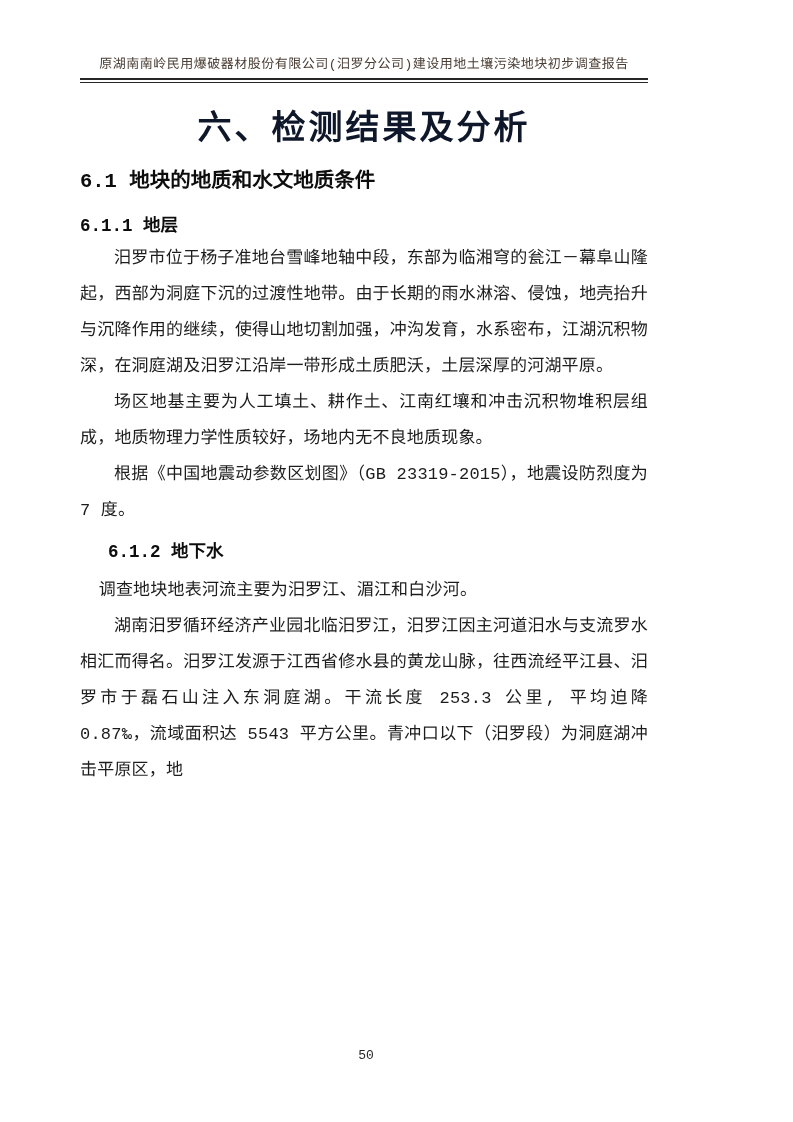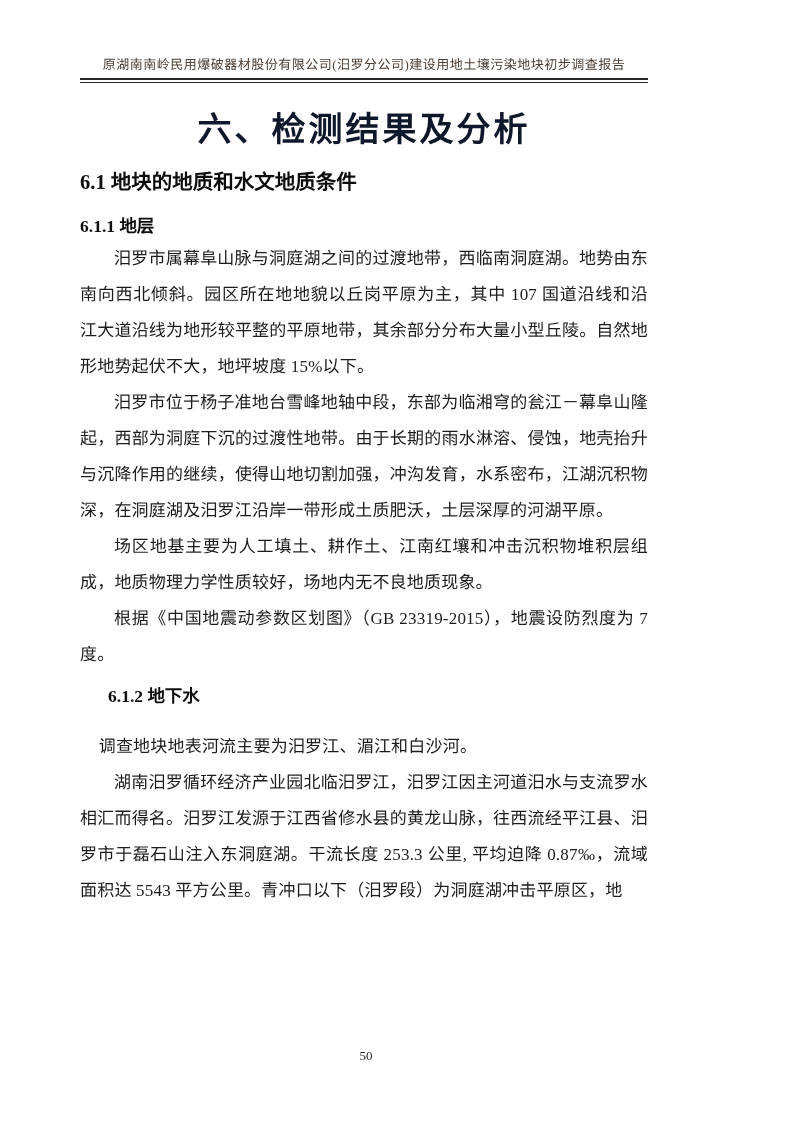--- a/index.html
+++ b/index.html
@@ -6,21 +6,21 @@
     margin: 0;
     padding: 0;
     background: #ffffff;
   }
   .page {
     position: relative;
     width: 732px;
     height: 1122px;
     background: #ffffff;
     overflow: hidden;
-    font-family: Liberation Serif, serif;
+    font-family: Liberation Mono, monospace;
     color: #1c1c1c;
     box-sizing: border-box;
     padding: 0 84px 13px 80px;
   }
   .doc-header {
     padding-top: 55px;
     text-align: center;
   }
   .doc-header .header-text {
     font-size: 13px;
@@ -54,21 +54,21 @@
   .h3 {
     margin: 14px 0 2px 0;
     font-size: 17.5px;
     font-weight: 700;
     line-height: 26px;
     color: #0d0d0d;
   }
   .h3.indented {
     margin-left: 28px;
     margin-top: 10px;
-    margin-bottom: 20px;
+    margin-bottom: 8px;
   }
   .para {
     margin: 0;
     font-size: 17px;
     line-height: 36px;
     text-align: justify;
     text-justify: inter-ideograph;
     text-indent: 2em;
     letter-spacing: 0.2px;
   }
@@ -96,21 +96,20 @@
     <div class="header-text">原湖南南岭民用爆破器材股份有限公司(汨罗分公司)建设用地土壤污染地块初步调查报告</div>
     <div class="header-rule"></div>
   </div>
 
   <div class="doc-title">六、检测结果及分析</div>
 
   <div class="h2">6.1 地块的地质和水文地质条件</div>
 
   <div class="h3">6.1.1 地层</div>
 
-  <p class="para">汨罗市属幕阜山脉与洞庭湖之间的过渡地带，西临南洞庭湖。地势由东南向西北倾斜。园区所在地地貌以丘岗平原为主，其中 107 国道沿线和沿江大道沿线为地形较平整的平原地带，其余部分分布大量小型丘陵。自然地形地势起伏不大，地坪坡度 15%以下。</p>
   <p class="para">汨罗市位于杨子准地台雪峰地轴中段，东部为临湘穹的瓮江－幕阜山隆起，西部为洞庭下沉的过渡性地带。由于长期的雨水淋溶、侵蚀，地壳抬升与沉降作用的继续，使得山地切割加强，冲沟发育，水系密布，江湖沉积物深，在洞庭湖及汨罗江沿岸一带形成土质肥沃，土层深厚的河湖平原。</p>
   <p class="para">场区地基主要为人工填土、耕作土、江南红壤和冲击沉积物堆积层组成，地质物理力学性质较好，场地内无不良地质现象。</p>
   <p class="para">根据《中国地震动参数区划图》（GB 23319-2015），地震设防烈度为 7 度。</p>
 
   <div class="h3 indented">6.1.2 地下水</div>
 
   <p class="para short-indent">调查地块地表河流主要为汨罗江、湄江和白沙河。</p>
   <p class="para">湖南汨罗循环经济产业园北临汨罗江，汨罗江因主河道汨水与支流罗水相汇而得名。汨罗江发源于江西省修水县的黄龙山脉，往西流经平江县、汨罗市于磊石山注入东洞庭湖。干流长度 253.3 公里, 平均迫降 0.87‰，流域面积达 5543 平方公里。青冲口以下（汨罗段）为洞庭湖冲击平原区，地</p>
 
   <div class="doc-footer">

